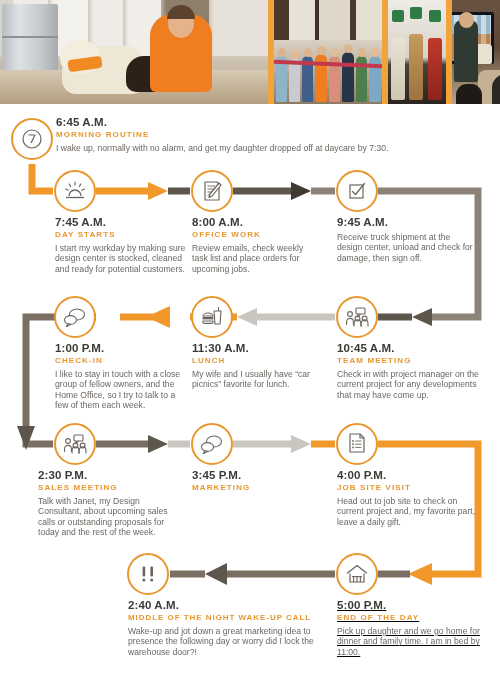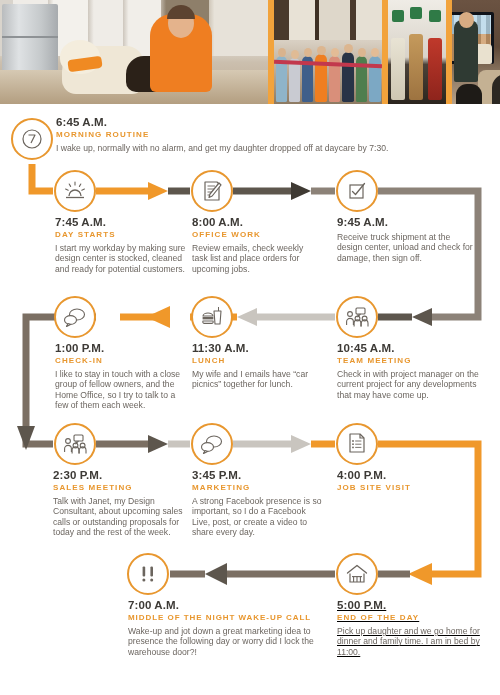--- a/index.html
+++ b/index.html
@@ -265,21 +265,21 @@
       <path d="M14 6 h7 l-1 13 h-5 Z" fill="#fff" stroke="#6b655e" stroke-width="1.1" stroke-linejoin="round"></path>
       <line x1="18.5" y1="2" x2="18.5" y2="6" stroke="#6b655e" stroke-width="1"></line>
       <path d="M3 11 a5 3 0 0 1 10 0 Z" fill="#fff" stroke="#6b655e" stroke-width="1.1"></path>
       <rect x="2.6" y="12" width="10.8" height="2.4" fill="#6b655e"></rect>
       <path d="M3 16 h10 a1.6 1.6 0 0 1 -1.6 2.4 H4.6 A1.6 1.6 0 0 1 3 16Z" fill="#fff" stroke="#6b655e" stroke-width="1.1"></path>
     </svg>
   </div>
   <div class="txt" style="left:192px;top:238px;width:135px;">
     <div class="time">11:30 A.M.</div>
     <div class="label">LUNCH</div>
-    <div class="desc">My wife and I emails have “car picnics” together for lunch.</div>
+    <div class="desc">My wife and I usually have “car picnics” favorite for lunch.</div>
   </div>
 
   <div class="node sm" style="left:54px;top:192px;">
     <svg width="26" height="20" viewBox="0 0 26 20">
       <ellipse cx="15" cy="7.5" rx="7.5" ry="5.5" fill="#fff" stroke="#6b655e" stroke-width="1.1"></ellipse>
       <path d="M11 11.5 L9.5 15.5 L14 12.8 Z" fill="#fff" stroke="#6b655e" stroke-width="1.1" stroke-linejoin="round"></path>
       <ellipse cx="8.5" cy="13" rx="6" ry="4.4" fill="#fff" stroke="#6b655e" stroke-width="1.1"></ellipse>
       <path d="M6 16.6 L4.5 19.6 L8.5 17.4 Z" fill="#fff" stroke="#6b655e" stroke-width="1.1" stroke-linejoin="round"></path>
     </svg>
   </div>
@@ -294,38 +294,37 @@
       <rect x="11" y="2" width="9" height="6" rx="1" fill="none" stroke="#6b655e" stroke-width="1.1"></rect>
       <path d="M13 8 L13 10.5 L15.5 8" fill="none" stroke="#6b655e" stroke-width="1.1"></path>
       <circle cx="5" cy="8" r="2.4" fill="none" stroke="#6b655e" stroke-width="1.1"></circle>
       <path d="M1.6 19 v-3.2 a3.4 3.4 0 0 1 6.8 0 V19" fill="none" stroke="#6b655e" stroke-width="1.1"></path>
       <circle cx="12.5" cy="12.5" r="2.4" fill="none" stroke="#6b655e" stroke-width="1.1"></circle>
       <path d="M9.1 20.5 v-3.2 a3.4 3.4 0 0 1 6.8 0 V20.5" fill="none" stroke="#6b655e" stroke-width="1.1"></path>
       <circle cx="19.6" cy="12.5" r="2.4" fill="none" stroke="#6b655e" stroke-width="1.1"></circle>
       <path d="M16.2 20.5 v-3.2 a3.4 3.4 0 0 1 6.8 0 V20.5" fill="none" stroke="#6b655e" stroke-width="1.1"></path>
     </svg>
   </div>
-  <div class="txt" style="left:53px;top:365px;width:140px;">
+  <div class="txt" style="left:38px;top:365px;width:140px;">
     <div class="time">2:30 P.M.</div>
     <div class="label">SALES MEETING</div>
     <div class="desc">Talk with Janet, my Design Consultant, about upcoming sales calls or outstanding proposals for today and the rest of the week.</div>
   </div>
 
   <div class="node sm" style="left:191px;top:319px;">
     <svg width="26" height="20" viewBox="0 0 26 20">
       <ellipse cx="15" cy="7.5" rx="7.5" ry="5.5" fill="#fff" stroke="#6b655e" stroke-width="1.1"></ellipse>
       <path d="M11 11.5 L9.5 15.5 L14 12.8 Z" fill="#fff" stroke="#6b655e" stroke-width="1.1" stroke-linejoin="round"></path>
       <ellipse cx="8.5" cy="13" rx="6" ry="4.4" fill="#fff" stroke="#6b655e" stroke-width="1.1"></ellipse>
       <path d="M6 16.6 L4.5 19.6 L8.5 17.4 Z" fill="#fff" stroke="#6b655e" stroke-width="1.1" stroke-linejoin="round"></path>
     </svg>
   </div>
   <div class="txt" style="left:192px;top:365px;width:130px;">
     <div class="time">3:45 P.M.</div>
     <div class="label">MARKETING</div>
-    <div class="desc">A strong Facebook presence is so important, so I do a Facebook Live, post, or create a video to share every day.</div>
   </div>
 
   <div class="node sm" style="left:336px;top:319px;">
     <svg width="22" height="24" viewBox="0 0 22 24">
       <path d="M4 2 H14 L18 6 V20 H4 Z" fill="#fff" stroke="#6b655e" stroke-width="1.2" stroke-linejoin="round"></path>
       <path d="M14 2 V6 H18" fill="none" stroke="#6b655e" stroke-width="1.2"></path>
       <g fill="#6b655e">
           <circle cx="7" cy="9" r=".9"></circle>
           <circle cx="7" cy="12.2" r=".9"></circle>
           <circle cx="7" cy="15.4" r=".9"></circle>
@@ -333,20 +332,21 @@
       <g stroke="#6b655e" stroke-width=".9">
         <line x1="9.2" y1="9" x2="15.4" y2="9"></line>
         <line x1="9.2" y1="12.2" x2="15.4" y2="12.2"></line>
         <line x1="9.2" y1="15.4" x2="15.4" y2="15.4"></line>
       </g>
     </svg>
   </div>
   <div class="txt" style="left:337px;top:365px;width:145px;">
     <div class="time">4:00 P.M.</div>
     <div class="label">JOB SITE VISIT</div>
+    <div class="desc">Head out to job site to check on current project and, my favorite part, leave a daily gift.</div>
   </div>
 
   <div class="node sm" style="left:336px;top:449px;">
     <svg width="24" height="22" viewBox="0 0 24 22">
       <path d="M2.5 10 L12 2.5 L21.5 10" fill="none" stroke="#6b655e" stroke-width="1.3" stroke-linejoin="round" stroke-linecap="round"></path>
       <path d="M5 10.5 V19 H19 V10.5" fill="none" stroke="#6b655e" stroke-width="1.2"></path>
       <g stroke="#6b655e" stroke-width="1.1">
         <line x1="8.6" y1="19" x2="8.6" y2="13.6"></line>
         <line x1="12" y1="19" x2="12" y2="13.6"></line>
         <line x1="15.4" y1="19" x2="15.4" y2="13.6"></line>
@@ -364,18 +364,18 @@
     <svg width="22" height="22" viewBox="0 0 22 22">
       <g fill="#6b655e">
         <rect x="5.6" y="3.5" width="2.6" height="10" rx="1.1"></rect>
         <rect x="13.4" y="3.5" width="2.6" height="10" rx="1.1"></rect>
         <circle cx="6.9" cy="17" r="1.5"></circle>
         <circle cx="14.7" cy="17" r="1.5"></circle>
       </g>
     </svg>
   </div>
   <div class="txt" style="left:128px;top:495px;width:212px;">
-    <div class="time">7:00 A.M.</div>
+    <div class="time">2:40 A.M.</div>
     <div class="label" style="letter-spacing:.95px;">MIDDLE OF THE NIGHT WAKE-UP CALL</div>
     <div class="desc">Wake-up and jot down a great marketing idea to presence the following day or worry did I lock the warehouse door?!</div>
   </div>
 
 </div>
 
 </body></html>

